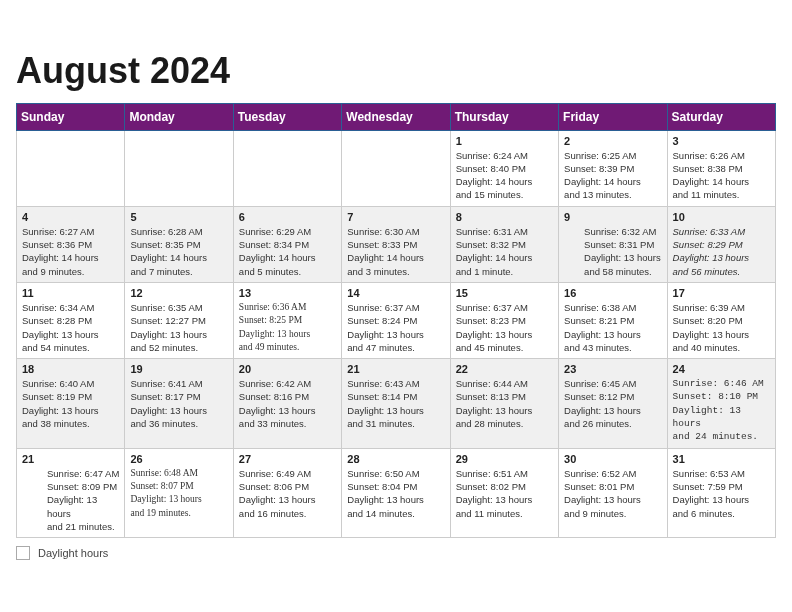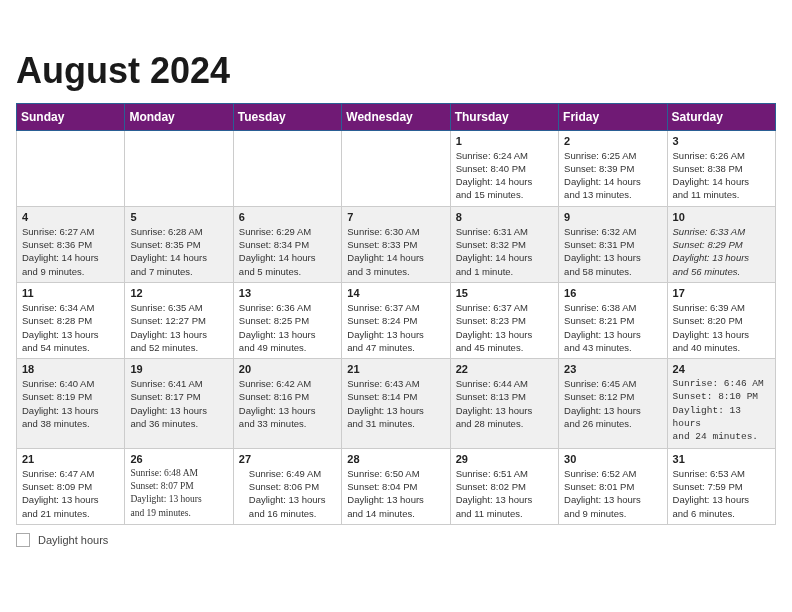--- a/index.html
+++ b/index.html
@@ -181,21 +181,21 @@
         </td>
         <td>
           <div class="day-number">8</div>
           <div class="day-info" style="white-space: pre-line;">Sunrise: 6:31 AM
 Sunset: 8:32 PM
 Daylight: 14 hours
 and 1 minute.</div>
         </td>
         <td>
           <div class="day-number">9</div>
-          <div class="day-info" style="white-space: pre-line;">Sunrise: 6:32 AM
+          <div class="day-info" style="white-space: pre-line; margin-left: 20px;">Sunrise: 6:32 AM
 Sunset: 8:31 PM
 Daylight: 13 hours
 and 58 minutes.</div>
         </td>
         <td>
           <div class="day-number">10</div>
           <div class="day-info" style="white-space: pre-line; font-style: italic;">Sunrise: 6:33 AM
 Sunset: 8:29 PM
 Daylight: 13 hours
 and 56 minutes.</div>
@@ -211,21 +211,21 @@
         </td>
         <td>
           <div class="day-number">12</div>
           <div class="day-info" style="white-space: pre-line;">Sunrise: 6:35 AM
 Sunset: 12:27 PM
 Daylight: 13 hours
 and 52 minutes.</div>
         </td>
         <td>
           <div class="day-number">13</div>
-          <div class="day-info" style="white-space: pre-line;">Sunrise: 6:36 AM
+          <div class="day-info" style="white-space: pre-line; font-family: Liberation Serif, serif;">Sunrise: 6:36 AM
 Sunset: 8:25 PM
 Daylight: 13 hours
 and 49 minutes.</div>
         </td>
         <td>
           <div class="day-number">14</div>
           <div class="day-info" style="white-space: pre-line;">Sunrise: 6:37 AM
 Sunset: 8:24 PM
 Daylight: 13 hours
 and 47 minutes.</div>
@@ -299,35 +299,35 @@
           <div class="day-number">24</div>
           <div class="day-info" style="white-space: pre-line; font-family: Liberation Mono, monospace;">Sunrise: 6:46 AM
 Sunset: 8:10 PM
 Daylight: 13 hours
 and 24 minutes.</div>
         </td>
       </tr>
       <tr>
         <td>
           <div class="day-number">21</div>
-          <div class="day-info" style="white-space: pre-line;">Sunrise: 6:47 AM
+          <div class="day-info" style="white-space: pre-line; margin-left: 25px;">Sunrise: 6:47 AM
 Sunset: 8:09 PM
 Daylight: 13 hours
 and 21 minutes.</div>
         </td>
         <td>
           <div class="day-number">26</div>
           <div class="day-info" style="white-space: pre-line; font-family: Liberation Serif, serif;">Sunrise: 6:48 AM
 Sunset: 8:07 PM
 Daylight: 13 hours
 and 19 minutes.</div>
         </td>
         <td>
           <div class="day-number">27</div>
-          <div class="day-info" style="white-space: pre-line; margin-left: 10px;">Sunrise: 6:49 AM
+          <div class="day-info" style="white-space: pre-line;">Sunrise: 6:49 AM
 Sunset: 8:06 PM
 Daylight: 13 hours
 and 16 minutes.</div>
         </td>
         <td>
           <div class="day-number">28</div>
           <div class="day-info" style="white-space: pre-line;">Sunrise: 6:50 AM
 Sunset: 8:04 PM
 Daylight: 13 hours
 and 14 minutes.</div>

